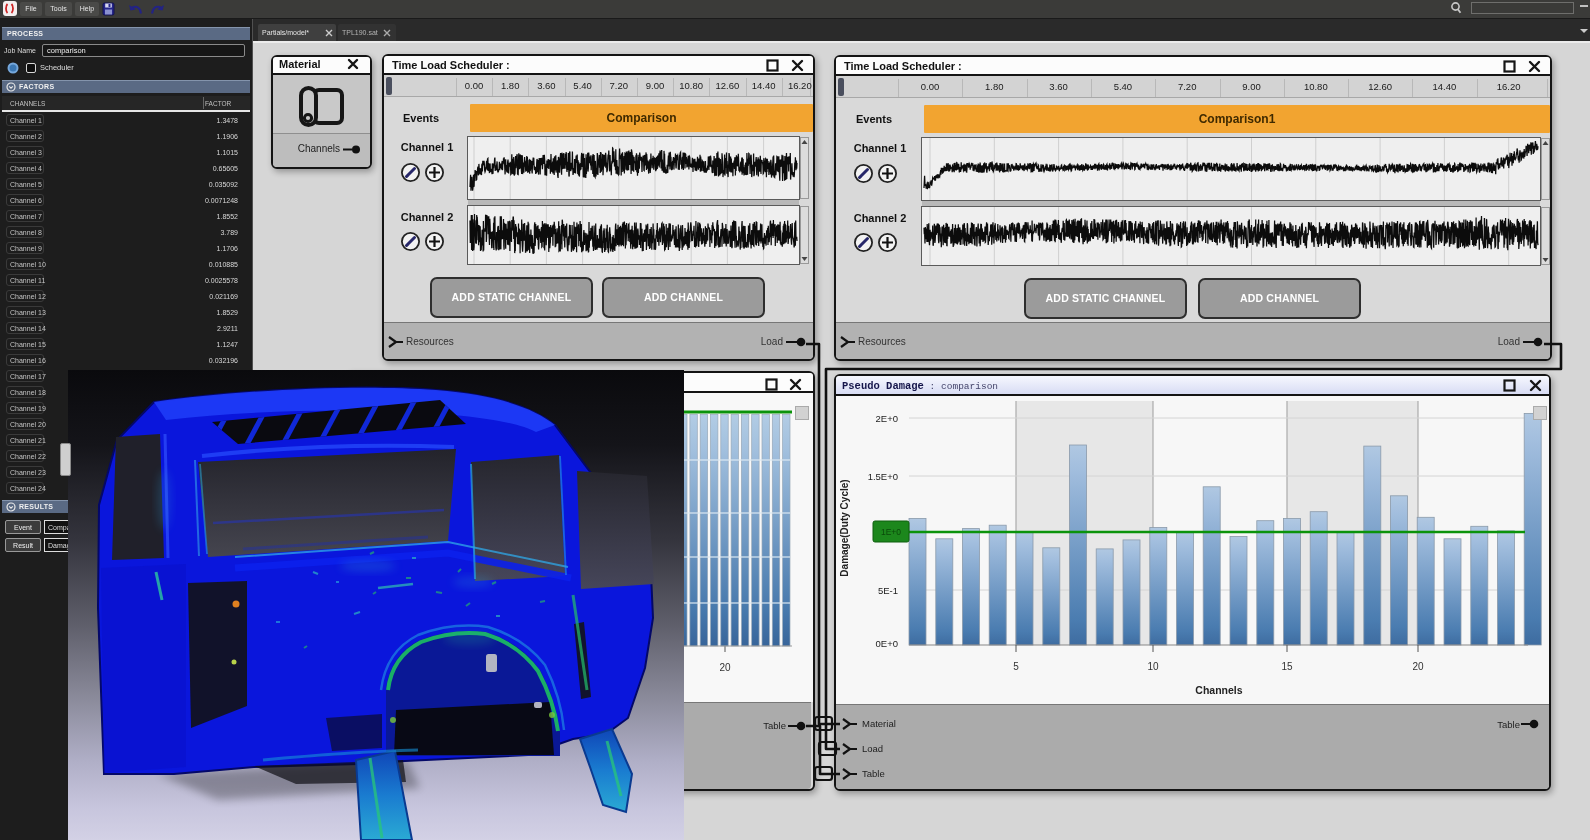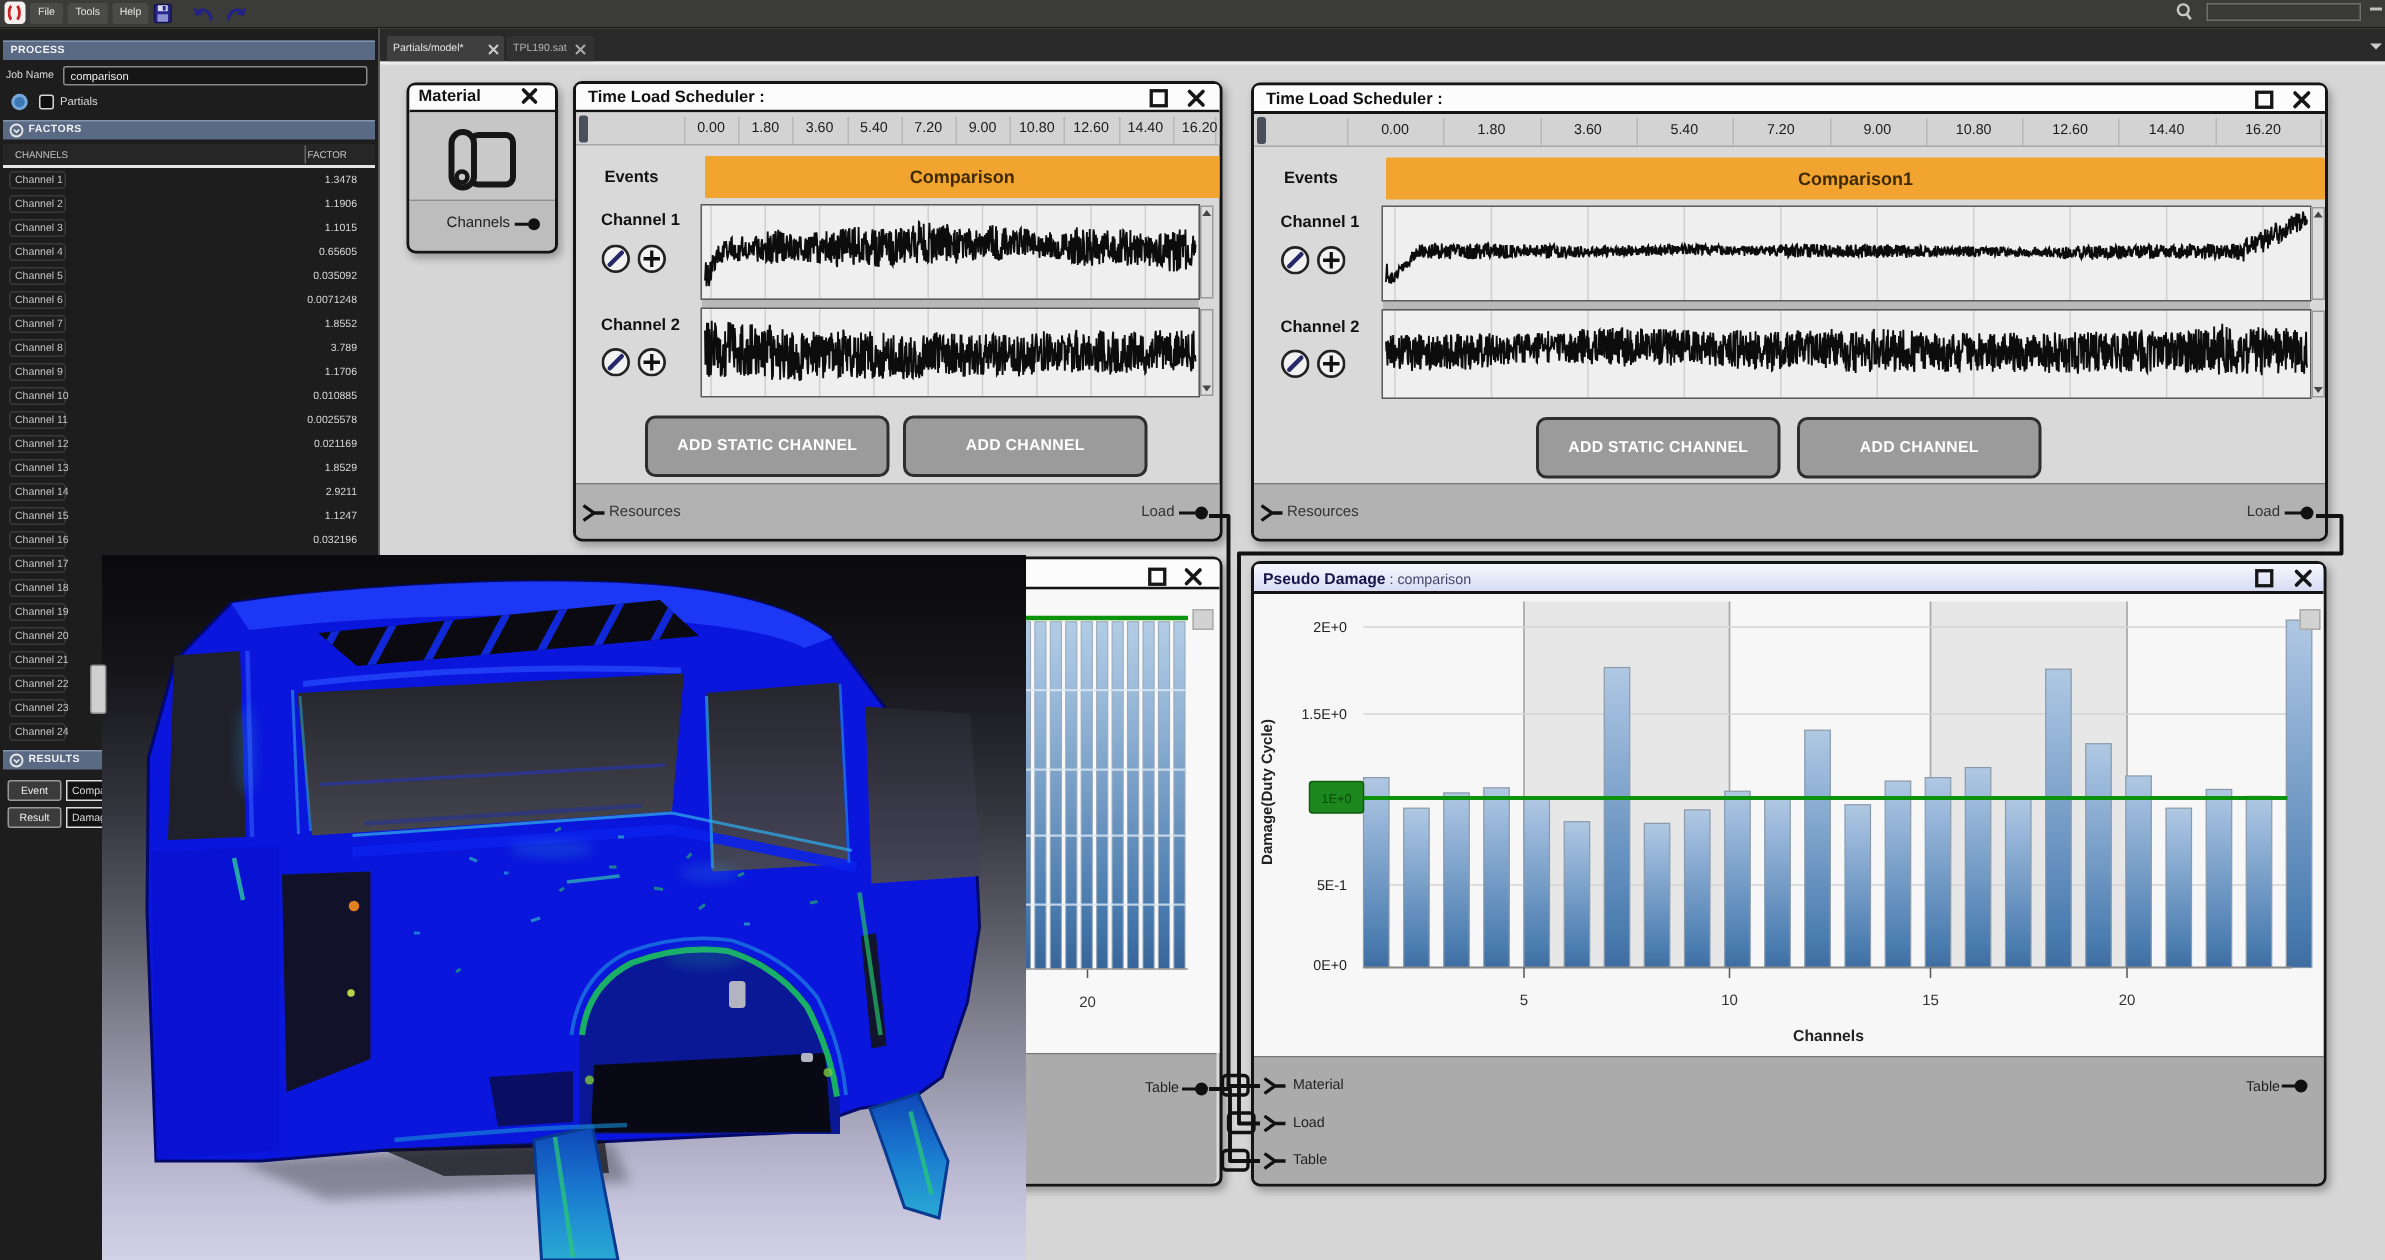--- a/index.html
+++ b/index.html
@@ -55,21 +55,21 @@
 <div class="" style="position:absolute;left:2px;top:27px;width:248px;height:13px;background:#5a6a84;border-top:1px solid #8494ac;"></div>
 <div style="position:absolute;left:7px;top:27px;width:100px;height:13px;line-height:13px;color:#f0f0f0;font-size:7px;font-weight:bold;letter-spacing:.3px;">PROCESS</div>
 <div style="position:absolute;left:4px;top:44px;width:38px;height:13px;line-height:13px;color:#dddddd;font-size:7px;">Job Name</div>
 <div class="" style="position:absolute;left:42px;top:44px;width:203px;height:13px;background:#161616;border:1px solid #8a8a8a;border-radius:2px;"></div>
 <div style="position:absolute;left:47px;top:44px;width:150px;height:13px;line-height:13px;color:#eeeeee;font-size:7.5px;z-index:2;">comparison</div>
 <svg style="position:absolute;left:7px;top:62px;" width="12" height="12" viewBox="0 0 12 12">
     <circle cx="6" cy="6" r="5.5" fill="#76a8dc"></circle>
     <circle cx="6" cy="6" r="3.5" fill="#3c78b4"></circle>
   </svg>
 <div class="" style="position:absolute;left:26px;top:63px;width:10px;height:10px;background:#0e0e0e;border:1.5px solid #d6d6d6;border-radius:2px;"></div>
-<div style="position:absolute;left:40px;top:61px;width:60px;height:13px;line-height:13px;color:#dddddd;font-size:7.5px;">Partials</div>
+<div style="position:absolute;left:40px;top:61px;width:60px;height:13px;line-height:13px;color:#dddddd;font-size:7.5px;">Scheduler</div>
 <div class="" style="position:absolute;left:2px;top:80px;width:248px;height:13px;background:#5a6a84;border-top:1px solid #8494ac;"></div>
 <svg style="position:absolute;left:6px;top:82px;" width="10" height="10" viewBox="0 0 10 10">
     <circle cx="5" cy="5" r="4" stroke="#e8e8e8" stroke-width="1.2" fill="none"></circle>
     <path d="M3.2 4.3 L5 6.2 L6.8 4.3" stroke="#e8e8e8" stroke-width="1.1" fill="none"></path>
   </svg>
 <div style="position:absolute;left:19px;top:80px;width:100px;height:13px;line-height:13px;color:#f0f0f0;font-size:7px;font-weight:bold;letter-spacing:.3px;">FACTORS</div>
 <div class="" style="position:absolute;left:2px;top:96px;width:248px;height:14px;background:#262626;"></div>
 <div style="position:absolute;left:10px;top:98px;width:80px;height:11px;line-height:11px;color:#c0c0c0;font-size:6.5px;">CHANNELS</div>
 <div style="position:absolute;left:205px;top:98px;width:36px;height:11px;line-height:11px;color:#c0c0c0;font-size:6.5px;">FACTOR</div>
 <div class="" style="position:absolute;left:203px;top:97px;width:1px;height:12px;background:#666666;"></div>
@@ -439,21 +439,21 @@
   </svg>
 <div class="" style="position:absolute;left:273px;top:133px;width:97px;height:1px;z-index:4;background:#8f8f8f;"></div>
 <div class="" style="position:absolute;left:273px;top:134px;width:97px;height:33px;z-index:3;background:#bdbdbd;border-radius:0 0 4px 4px;"></div>
 <div style="position:absolute;left:288px;top:142px;width:52px;height:13px;line-height:13px;font-size:10px;color:#222222;text-align:right;z-index:4;">Channels</div>
 <svg style="position:absolute;left:343px;top:145px;z-index:4;" width="18" height="9" viewBox="0 0 18 9">
     <line x1="0" y1="4.5" x2="9" y2="4.5" stroke="#111" stroke-width="2"></line>
     <circle cx="13" cy="4.5" r="4" fill="#111"></circle>
   </svg>
 <div class="" style="position:absolute;left:834px;top:374px;width:717px;height:417px;z-index:2;background:#d9d9d9;border:2px solid #141414;border-radius:6px;box-shadow:2px 3px 6px rgba(0,0,0,0.3);"></div>
 <div class="" style="position:absolute;left:836px;top:376px;width:713px;height:20px;z-index:3;background:linear-gradient(#f6f7fe,#d8dcf4);border-bottom:2px solid #141414;border-radius:3px 3px 0 0;"></div>
-<div style="position:absolute;left:842px;top:378px;width:400px;height:14px;line-height:14px;z-index:4;"><span style="font-weight:bold;font-size:10.5px;color:#15154a;">Pseudo Damage</span><span style="font-size:9.5px;color:#44446a;"> : comparison</span></div>
+<div style="position:absolute;left:842px;top:378px;width:400px;height:14px;line-height:14px;z-index:4;font-family:Liberation Mono, monospace;"><span style="font-weight:bold;font-size:10.5px;color:#15154a;">Pseudo Damage</span><span style="font-size:9.5px;color:#44446a;"> : comparison</span></div>
 <svg style="position:absolute;left:1503px;top:379px;z-index:5;" width="13" height="13" viewBox="0 0 13 13">
     <rect x="1.5" y="1.5" width="10" height="10" fill="none" stroke="#161616" stroke-width="2.2"></rect>
   </svg>
 <svg style="position:absolute;left:1529px;top:379px;z-index:5;" width="13" height="13" viewBox="0 0 13 13">
     <path d="M2 2 L11 11 M11 2 L2 11" stroke="#161616" stroke-width="2.4" stroke-linecap="round"></path>
   </svg>
 <div class="" style="position:absolute;left:836px;top:396px;width:713px;height:308px;z-index:3;background:#f7f7f7;"></div>
 <svg style="position:absolute;left:836px;top:396px;z-index:3;" width="713" height="308" viewBox="0 0 713 308">
     <defs>
       <linearGradient id="bg1" x1="0" y1="0" x2="0" y2="1">

